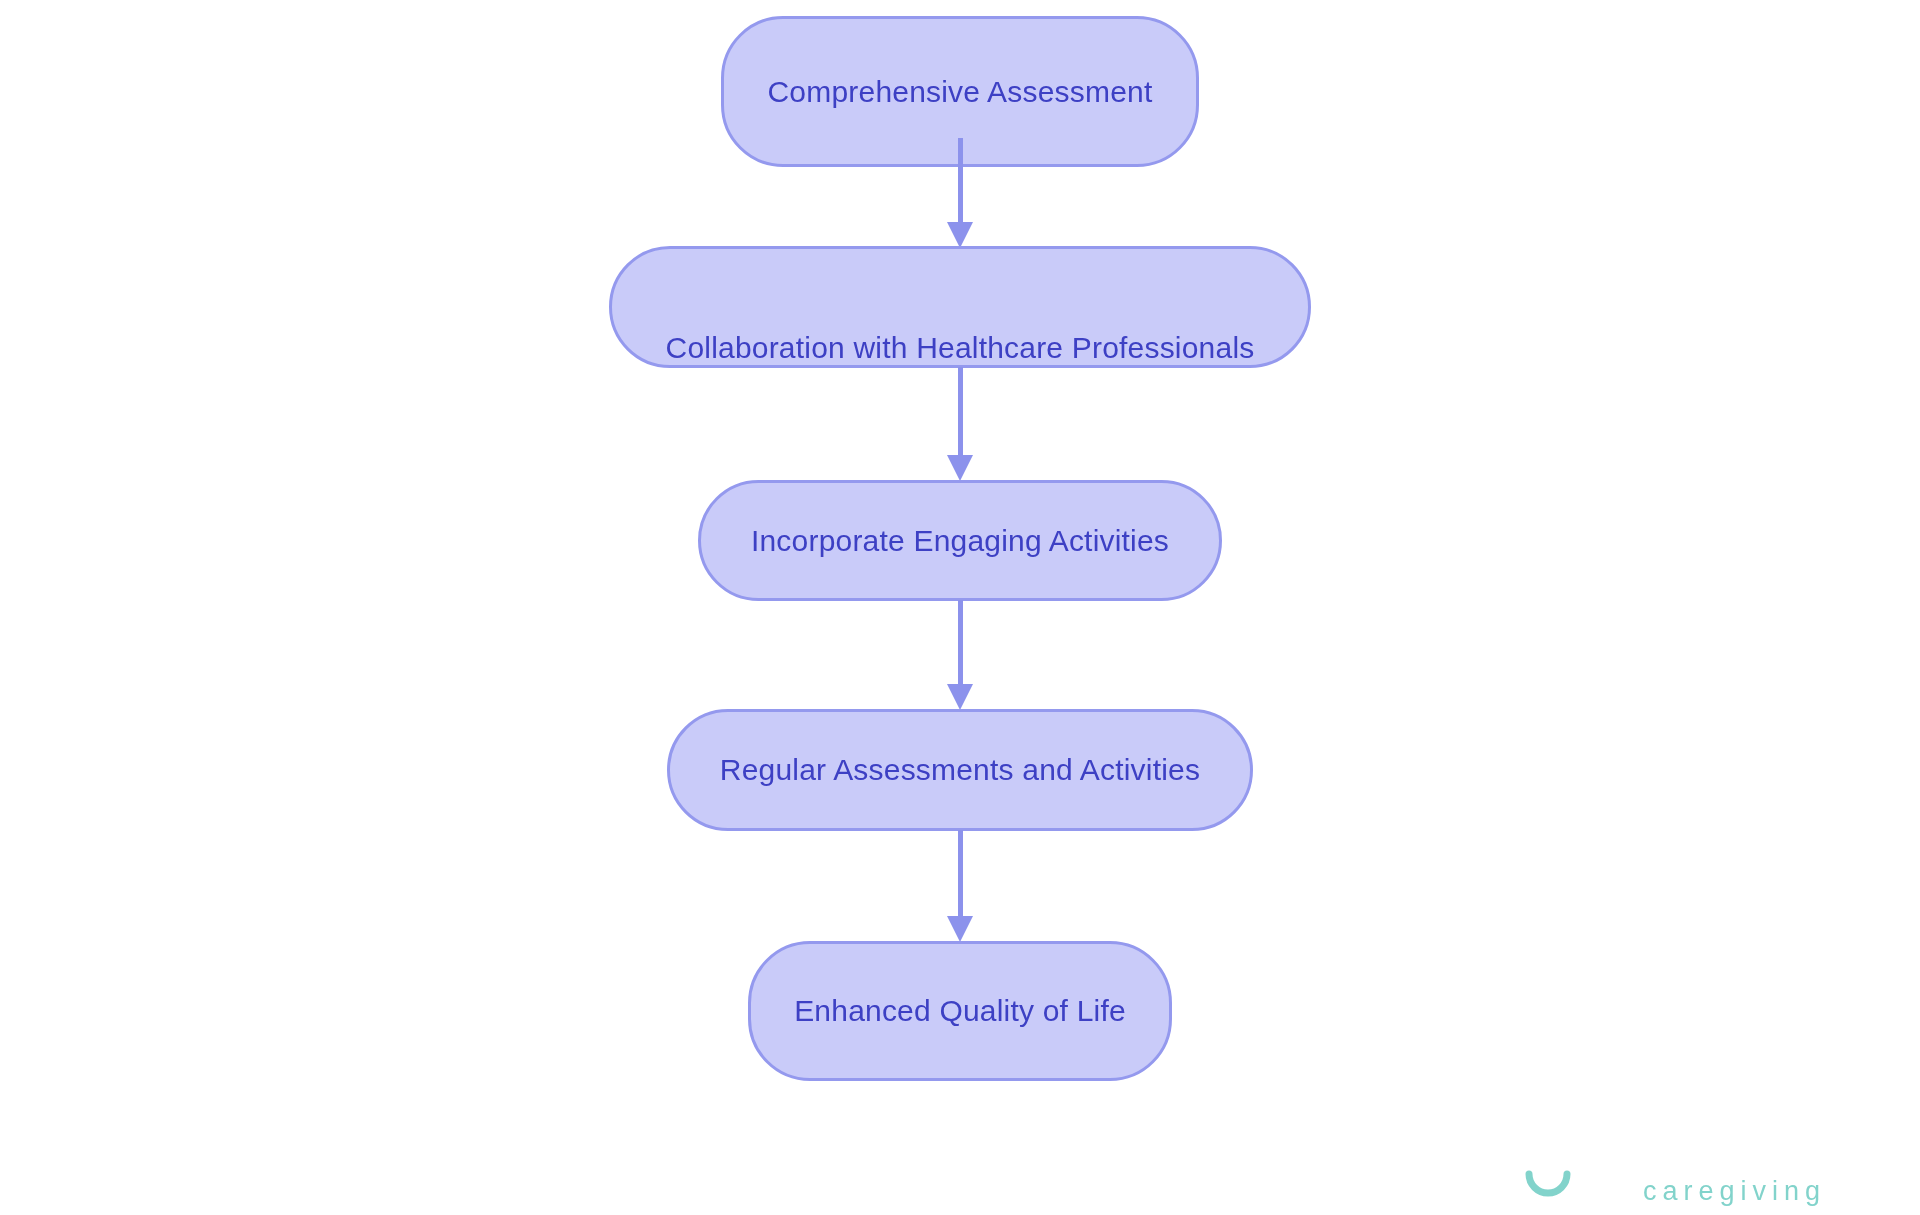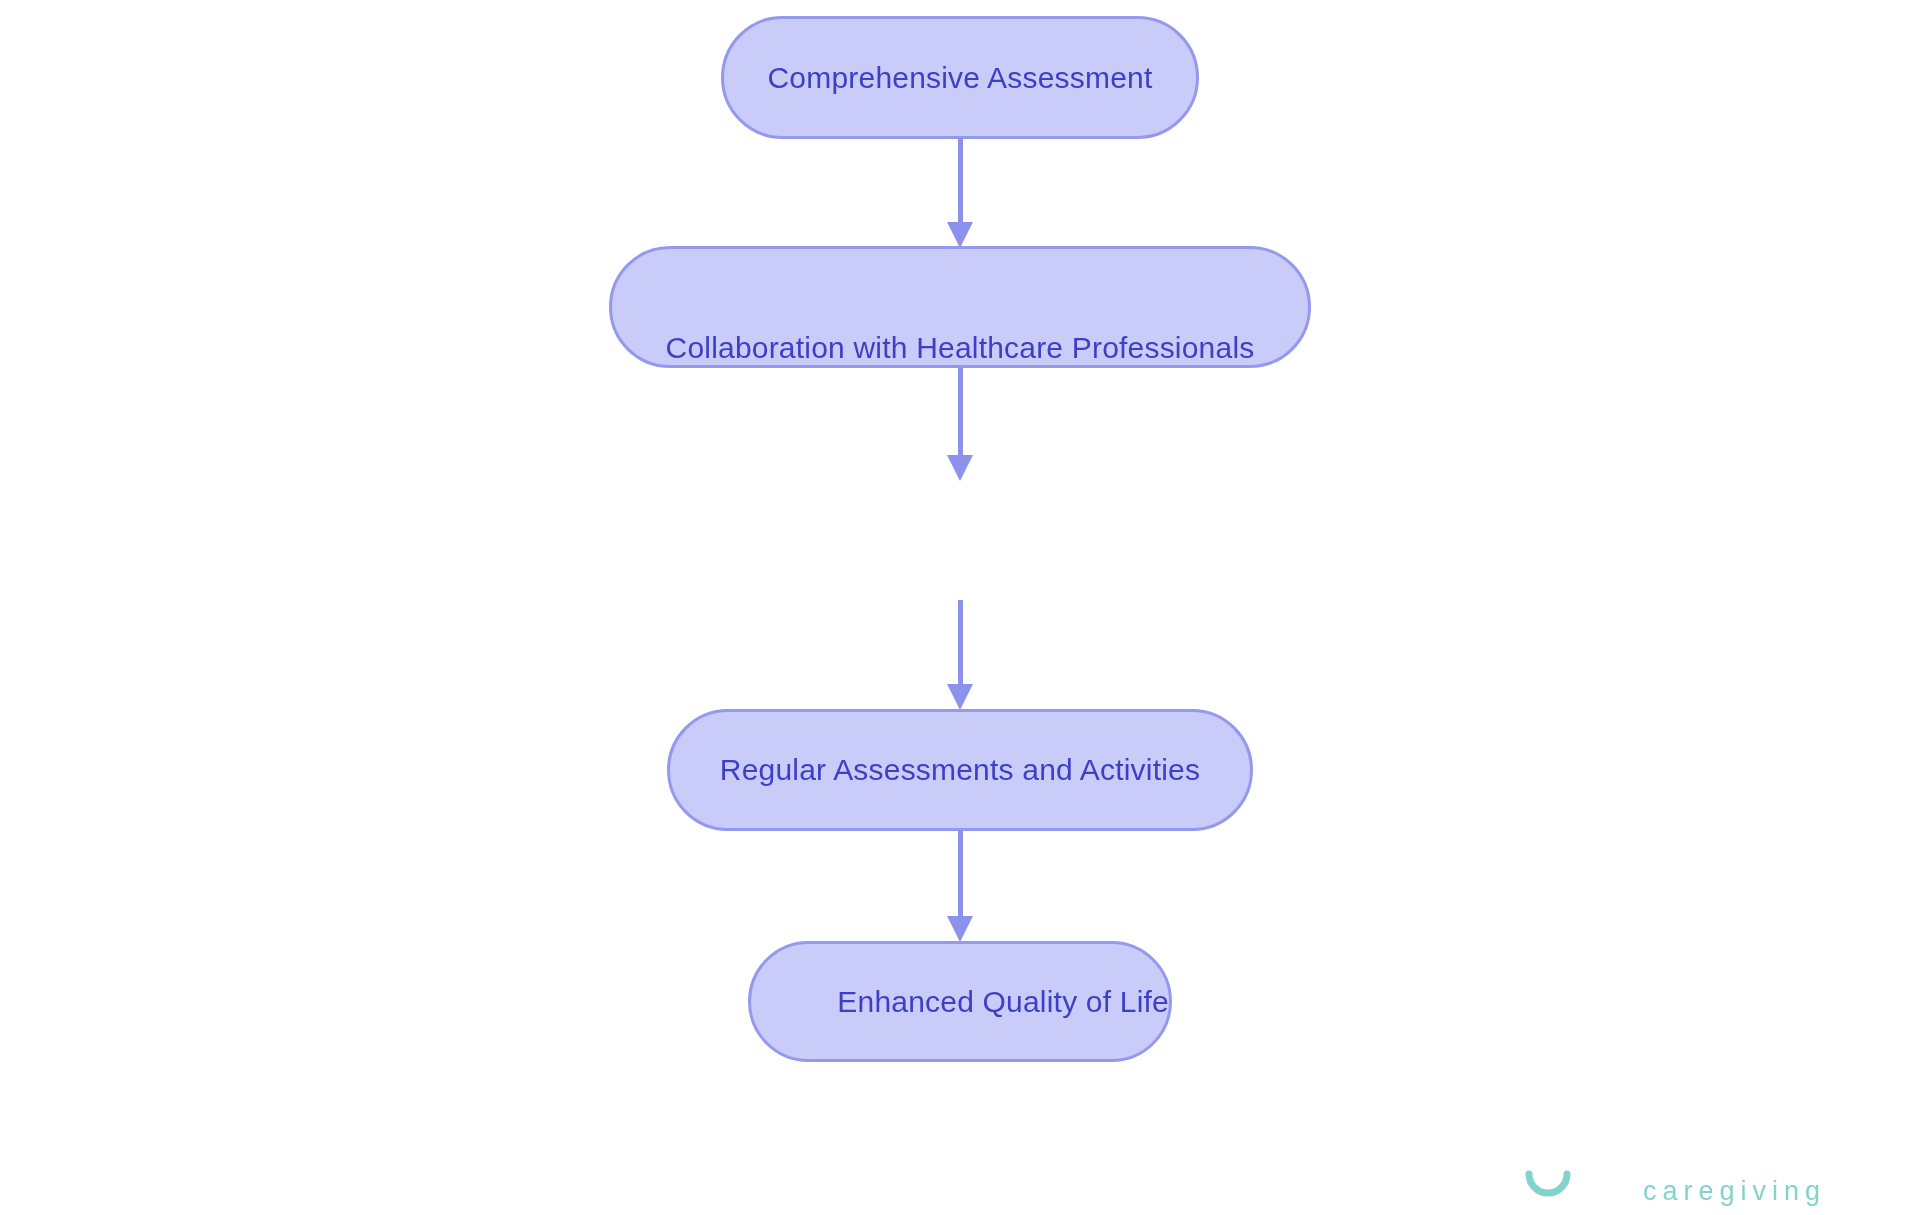--- a/index.html
+++ b/index.html
@@ -105,54 +105,57 @@
     font-weight: 400;
     letter-spacing: 6px;
     white-space: nowrap;
   }
 </style>
 </head>
 <body>
 
 <div class="canvas">
 
-  <div class="node" style="left:721px; top:16px; width:478px; height:123px;">
+  <div class="node" style="left:721px; top:16px; width:478px; height:151px;">
     <span class="node-label">Comprehensive Assessment</span>
   </div>
 
   <div class="arrow" style="left:947px; top:138px; height:110px;">
     <div class="arrow-line"></div>
     <div class="arrow-head"></div>
   </div>
 
   <div class="node" style="left:609px; top:246px; width:702px; height:122px;align-items:flex-end;">
     <span class="node-label">Collaboration with Healthcare Professionals</span>
   </div>
 
   <div class="arrow" style="left:947px; top:367px; height:114px;">
     <div class="arrow-line"></div>
     <div class="arrow-head"></div>
   </div>
 
+  <div class="node" style="left:698px; top:480px; width:524px; height:121px;">
+    <span class="node-label">Incorporate Engaging Activities</span>
+  </div>
 
   <div class="arrow" style="left:947px; top:600px; height:110px;">
     <div class="arrow-line"></div>
     <div class="arrow-head"></div>
   </div>
 
   <div class="node" style="left:667px; top:709px; width:586px; height:122px;">
     <span class="node-label">Regular Assessments and Activities</span>
   </div>
 
   <div class="arrow" style="left:947px; top:830px; height:112px;">
     <div class="arrow-line"></div>
     <div class="arrow-head"></div>
   </div>
 
-  <div class="node" style="left:748px; top:941px; width:424px; height:121px;justify-content:flex-end;">
+  <div class="node" style="left:748px; top:941px; width:424px; height:140px;">
     <span class="node-label">Enhanced Quality of Life</span>
   </div>
 
   <div class="logo">
     <svg class="logo-smile" width="48" height="32" viewBox="0 0 48 32">
       <path d="M 5 5 a 19 19 0 0 0 38 0"></path>
     </svg>
     <div class="logo-tagline">caregiving</div>
   </div>
 

